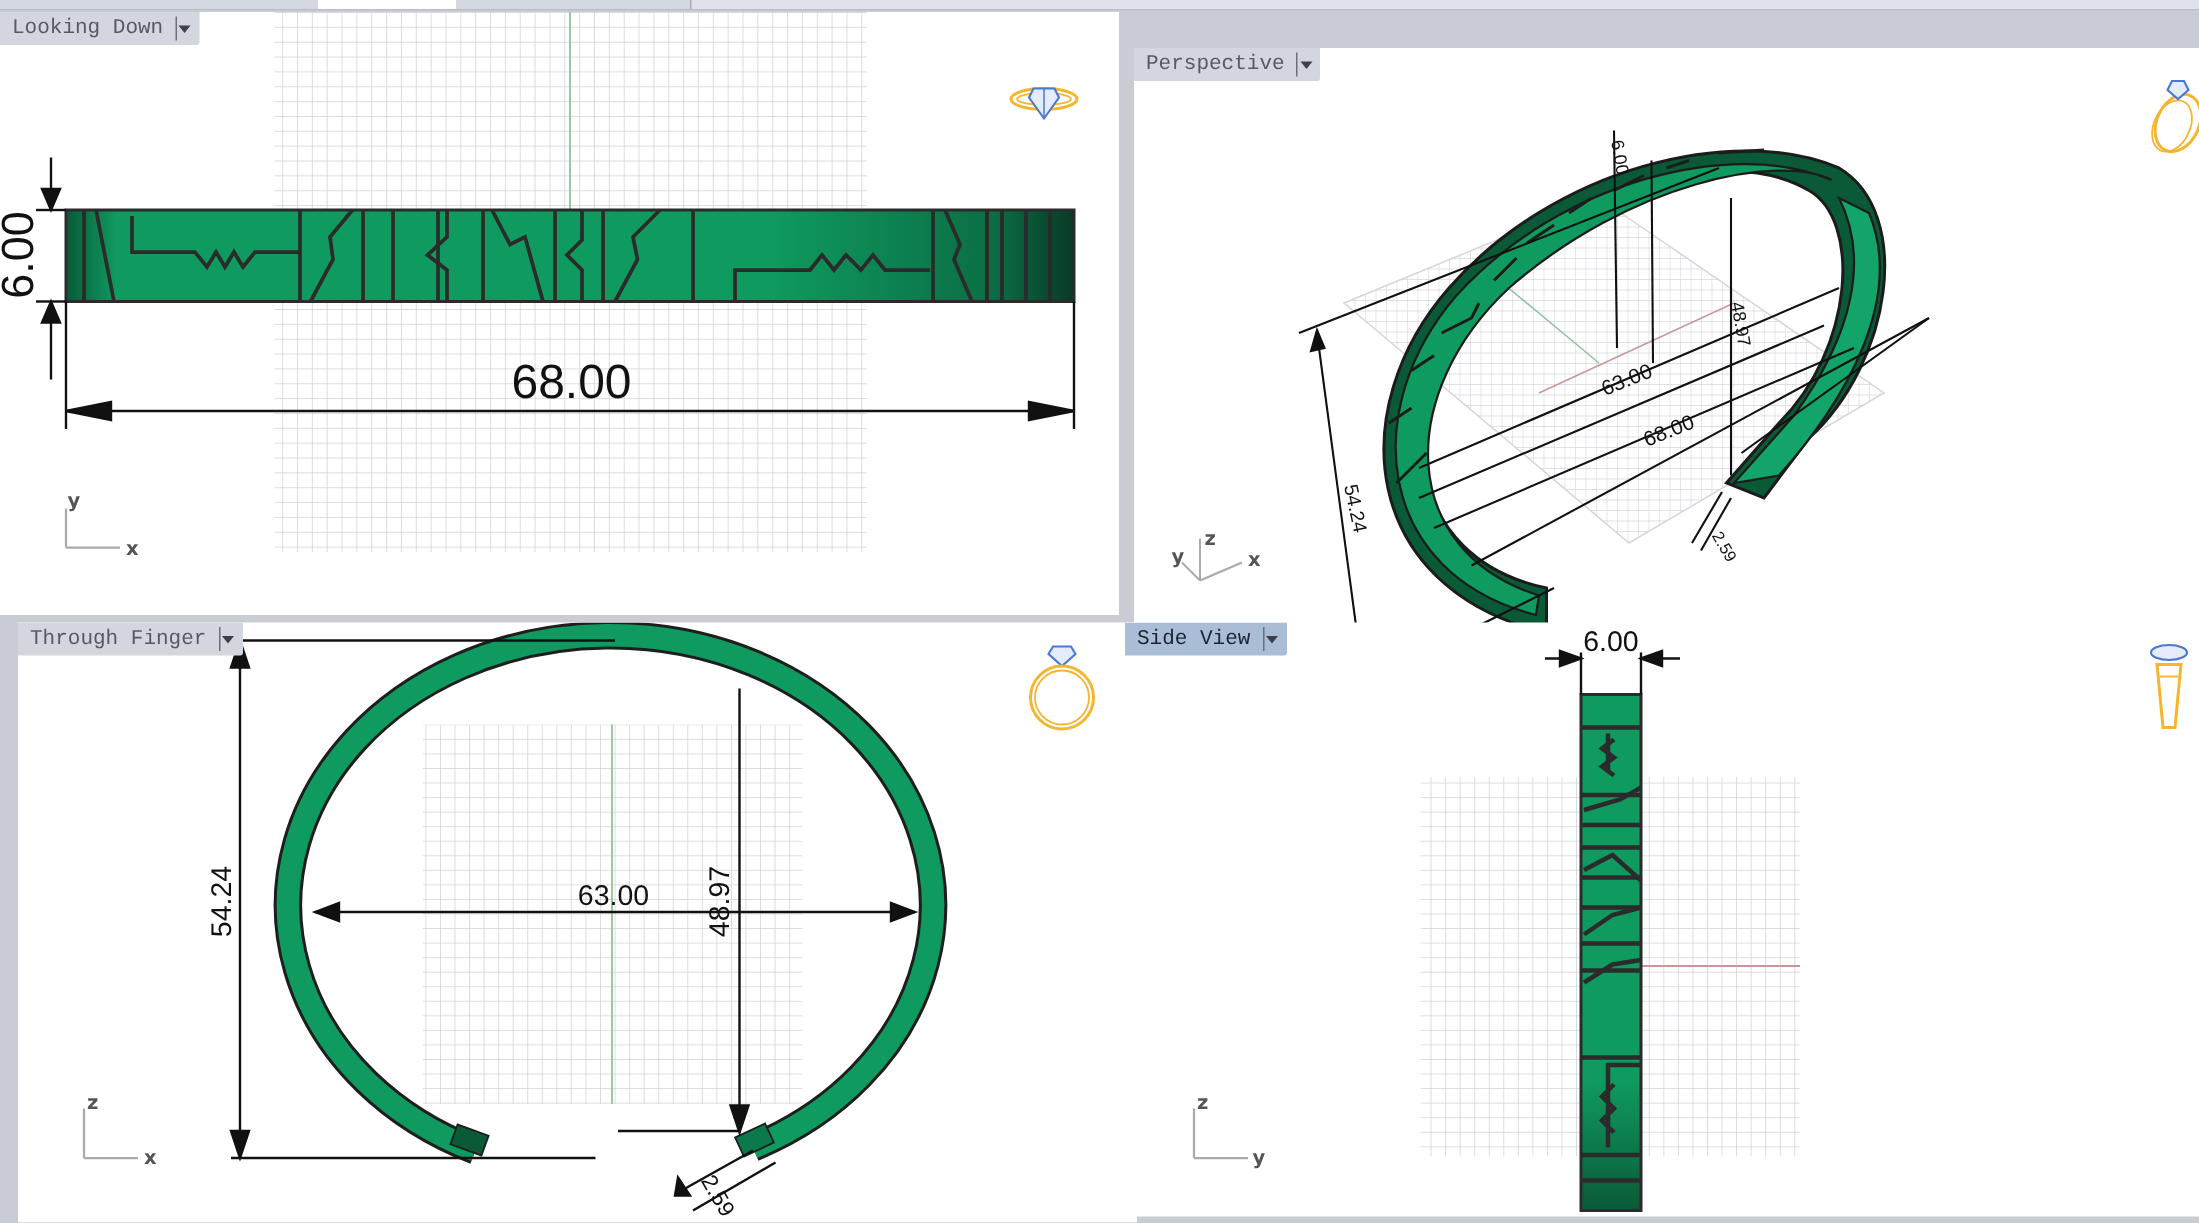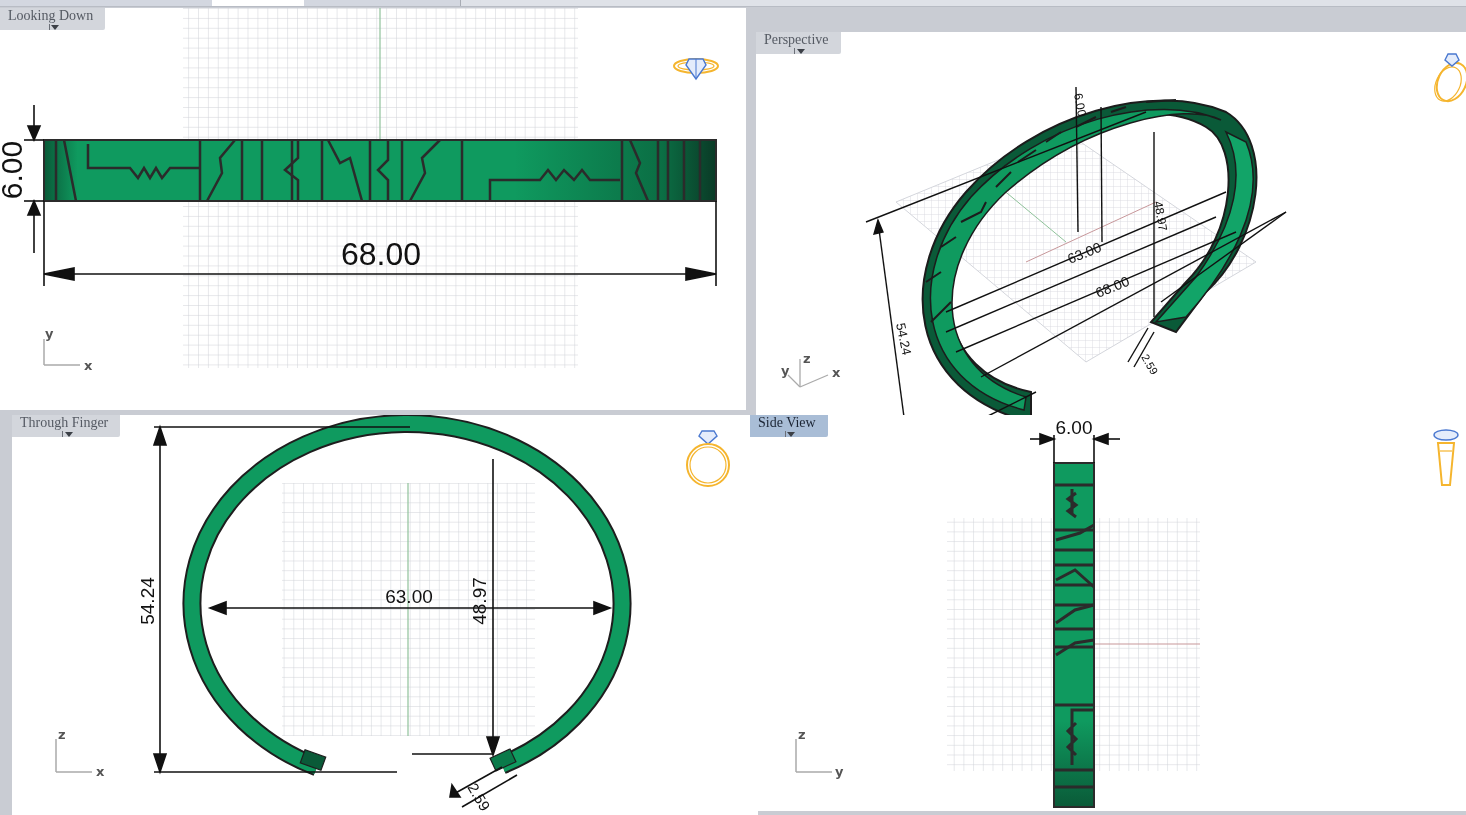--- a/index.html
+++ b/index.html
@@ -20,23 +20,23 @@
   .viewport {
     position: absolute; background: #ffffff; overflow: hidden;
   }
   #vp-top    { left: 0;    top: 8px;   width: 746px; height: 402px; }
   #vp-persp  { left: 756px; top: 8px;  width: 716px; height: 402px; margin-top: 24px; }
   #vp-front  { left: 12px;    top: 415px; width: 746px; height: 400px; }
   #vp-right  { left: 750px; top: 415px; width: 716px; height: 396px; }
   .vp-label {
     position: absolute; left: 0; top: 0; height: 22px;
     background: #d3d6dc; color: #555a63;
-    font-family: Liberation Serif, serif; font-size: 14px;
+    font-family: Liberation Mono, monospace; font-size: 14px;
     display: flex; align-items: center; padding-left: 8px; padding-right: 4px;
-    cursor: pointer; z-index: 5; border-bottom-right-radius: 2px; flex-direction: column;
+    cursor: pointer; z-index: 5; border-bottom-right-radius: 2px;
   }
   .vp-label.active { background: #a9bdd6; color: #1b2433; }
   .vp-label .txt { padding-right: 8px; }
   .vp-label .dd {
     border-left: 1px solid #6b6f77; height: 16px; width: 11px;
     display: flex; align-items: center; justify-content: center;
   }
   .vp-label .dd::after {
     content: ""; border-left: 4px solid transparent; border-right: 4px solid transparent;
     border-top: 5px solid #3c4047;

